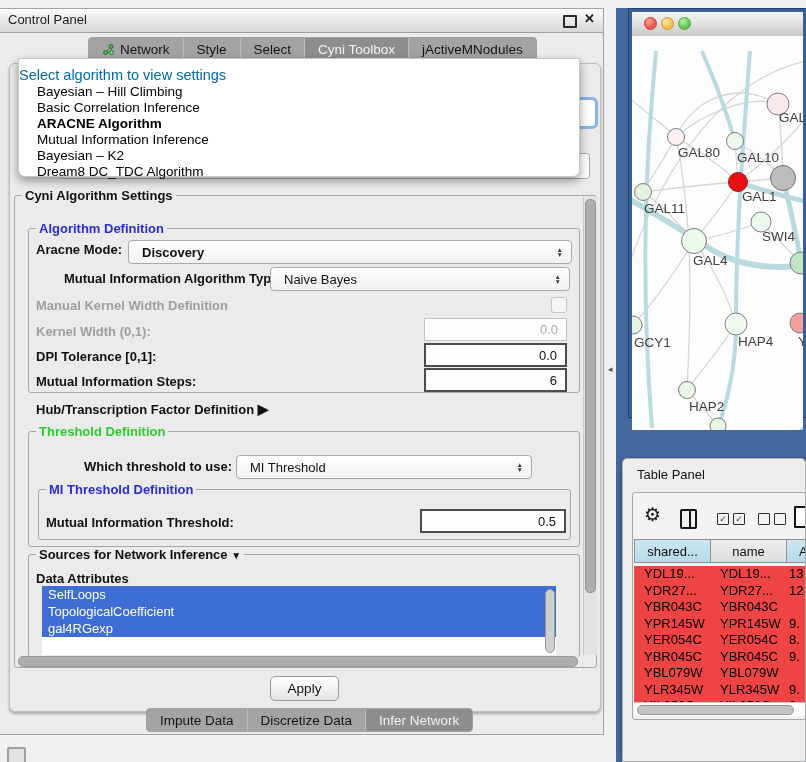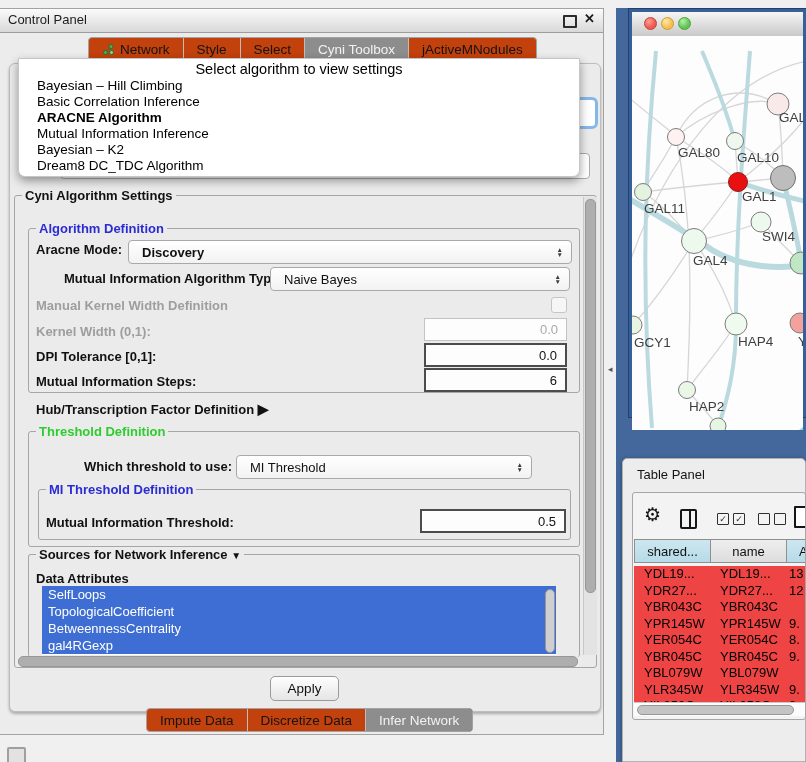--- a/index.html
+++ b/index.html
@@ -6,34 +6,34 @@
   #page{position:relative;width:806px;height:762px;overflow:hidden;background:#f0f0f0;
         font-family:"Liberation Sans",sans-serif;-webkit-font-smoothing:antialiased;}
   .abs{position:absolute;}
   
   #cp{left:0;top:8px;width:604px;height:727px;background:#ececec;border:1px solid #a3a3a3;border-left:none;box-sizing:border-box;}
   .cp-titlebar{left:0;top:0;width:100%;height:23px;background:linear-gradient(#fbfbfb,#d8d8d8);border-bottom:1px solid #9d9d9d;}
   .cp-title{left:8px;top:3px;font-size:13px;color:#1c1c1c;}
   .float-btn{right:26px;top:6px;width:10px;height:9px;border:2px solid #2b2b2b;border-radius:1px;background:transparent;}
   .close-btn{right:8px;top:2px;font-size:13px;font-weight:bold;color:#1b1b1b;}
   
-  .seg{display:flex;background:#c2410c;border:1px solid #a2a2a2;border-radius:4px;overflow:hidden;height:22px;align-items:stretch;}
+  .seg{display:flex;background:#a3a3a3;border:1px solid #a2a2a2;border-radius:4px;overflow:hidden;height:22px;align-items:stretch;}
   .seg .seg-item{display:flex;align-items:center;padding:0 13px;font-size:13.5px;color:#141414;border-right:1px solid #bdbdbd;white-space:nowrap;}
   .seg .seg-item:last-child{border-right:none;}
   .seg .seg-item.sel{background:#8d8d8d;color:#f2f2f2;}
   #top-tabs{left:88px;top:28px;}
   #bottom-tabs{left:146px;top:699px;}
   .net-ico{width:13px;height:13px;margin-right:5px;}
   
   #content-box{left:9px;top:54px;width:590px;height:647px;background:#ebebeb;border:1px solid #bdbdbd;border-radius:6px;box-shadow:0 2px 3px rgba(0,0,0,.28);}
   #behind-ring{left:20px;top:88px;width:572px;height:26px;border:3px solid #86b7e9;border-radius:6px;background:#fff;}
   #behind-combo{left:60px;top:144px;width:530px;height:26px;background:#fff;border:1px solid #ababab;border-radius:4px;font-size:13px;color:#bcbcbc;line-height:26px;padding-left:10px;box-sizing:border-box;}
   
   #dropdown{left:18px;top:49px;width:560px;height:117px;background:#ffffff;border:1px solid #c6c6c6;border-radius:0 0 7px 7px;box-shadow:0 4px 10px rgba(0,0,0,.38);z-index:30;}
-  #dropdown .prompt{text-align:center;font-size:14.5px;color:#000000;padding-top:2px;height:17px;}
+  #dropdown .prompt{text-align:left;font-size:14.5px;color:#0369a1;padding-top:8px;height:17px;}
   #dropdown .dd-item{font-size:13.5px;color:#000;height:16px;line-height:16px;padding-left:18px;white-space:nowrap;}
   #dropdown .dd-item.bold{font-weight:bold;}
   
   fieldset{position:absolute;margin:0;padding:0;border:1px solid #a6a6a6;border-radius:3px;box-sizing:border-box;background:transparent;}
   legend{margin-left:7px;padding:0 3px;font-size:13px;font-weight:bold;color:#111;}
   legend.blue{color:#2b2bd4;}
   legend.green{color:#2ecc2e;}
   legend .tri{font-size:10px;color:#111;}
   .lbl{position:absolute;font-size:13px;font-weight:bold;color:#111;white-space:nowrap;}
   .lbl.gray{color:#9e9e9e;}
@@ -200,21 +200,20 @@
     <fieldset style="left:28px;top:538px;width:552px;height:110px;border-bottom:none;">
       <legend>
         <span>Sources for Network Inference</span>
         <span class="tri">▼</span>
       </legend>
     </fieldset>
     <span class="lbl" style="left:36px;top:562px;">Data Attributes</span>
     <div class="abs" id="attr-list">
       <div class="li">SelfLoops</div>
       <div class="li">TopologicalCoefficient</div>
-      <div class="li">BetweennessCentrality</div>
       <div class="li">gal4RGexp</div>
     </div>
     <span class="abs sb-thumb" style="left:545px;top:580px;width:8px;height:62px;background:#cfcfcf;"></span>
 
     <div class="abs" id="apply-btn">Apply</div>
 
     <div class="abs seg" id="bottom-tabs">
       <div class="seg-item">
           <span>Impute Data</span>
         </div>

